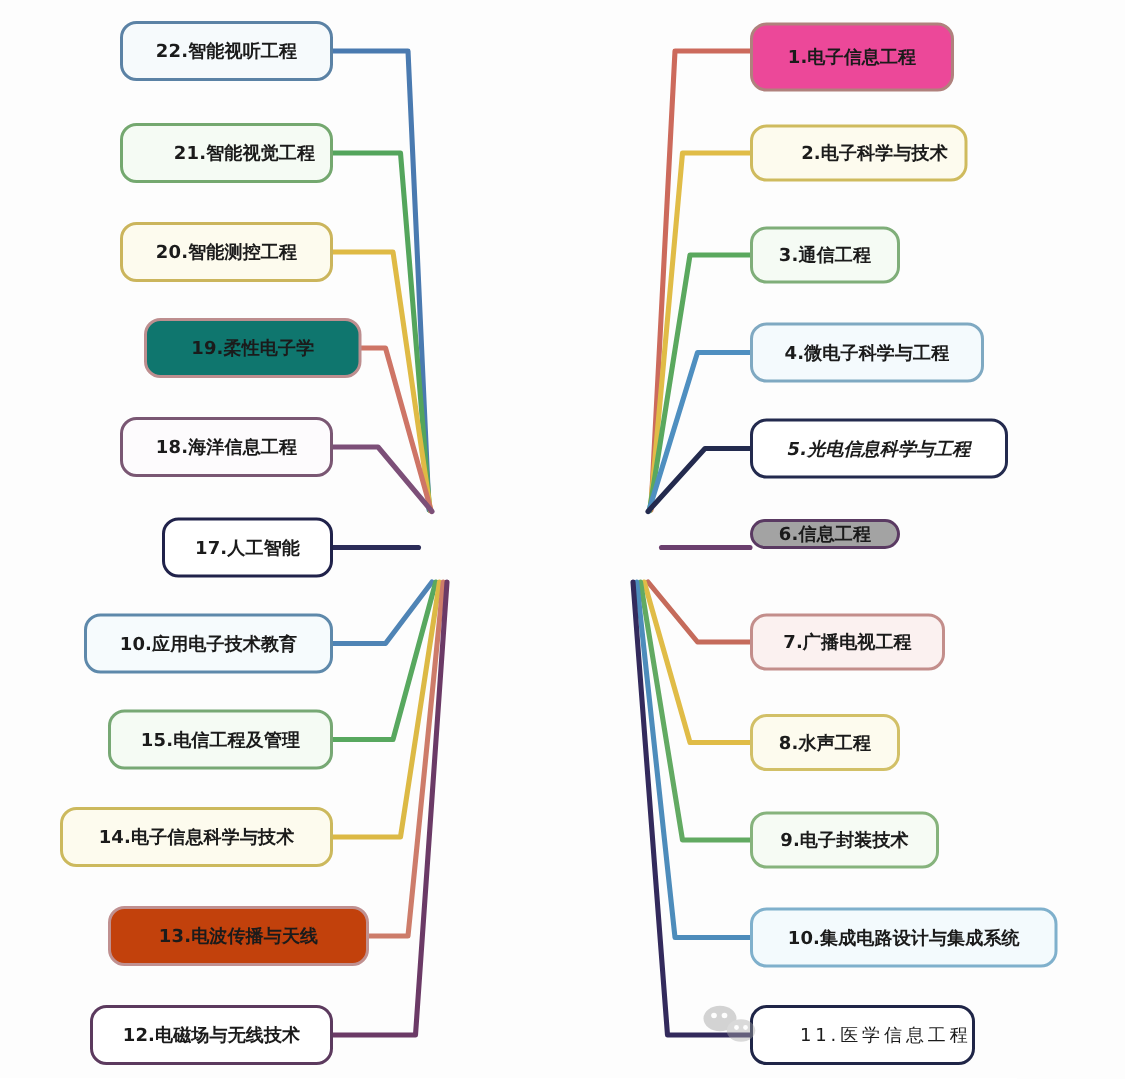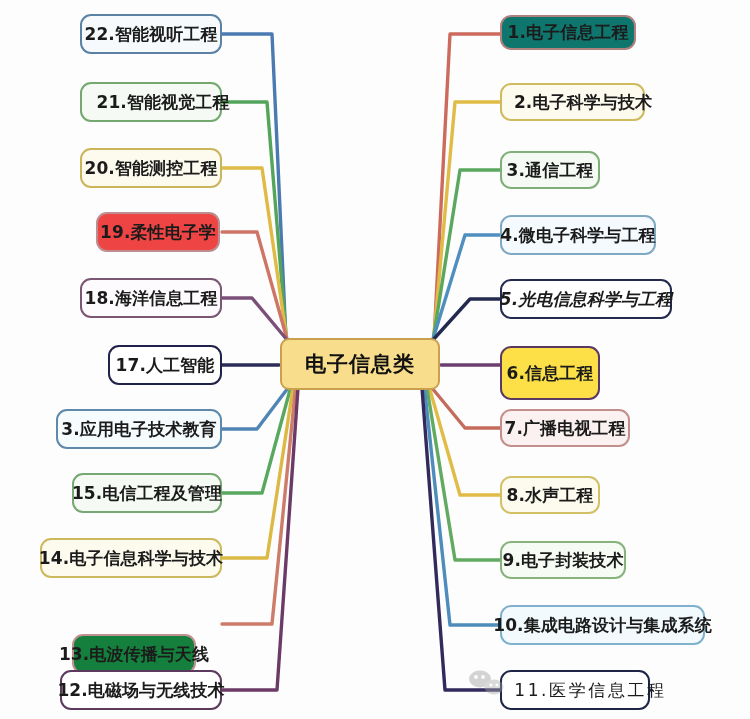--- a/index.html
+++ b/index.html
@@ -27,21 +27,21 @@
   }
   .node {
     position: absolute;
     box-sizing: border-box;
     display: flex;
     align-items: center;
     justify-content: center;
     border-style: solid;
     border-width: 2px;
     border-radius: 11px;
-    font-size: 17px;
+    font-size: 12px;
     font-weight: bold;
     color: #1b1b1b;
     letter-spacing: 0.1px;
     white-space: nowrap;
     z-index: 3;
   }
   .node.thick {
     border-width: 2.6px;
   }
   .node.spaced {
@@ -101,48 +101,47 @@
       <polyline points="222,232 257,232 287.5,340.75" fill="none" stroke="#ce7566" stroke-width="3.4" stroke-linecap="round" stroke-linejoin="round"></polyline>
       <polyline points="222,298 252,298 288,341" fill="none" stroke="#7c4f78" stroke-width="3.4" stroke-linecap="round" stroke-linejoin="round"></polyline>
       <polyline points="222,365 279,365" fill="none" stroke="#2b2c58" stroke-width="3.4" stroke-linecap="round" stroke-linejoin="round"></polyline>
       <polyline points="222,429 257,429 288,388" fill="none" stroke="#4f84b5" stroke-width="3.4" stroke-linecap="round" stroke-linejoin="round"></polyline>
       <polyline points="222,493 262,493 290.5,388" fill="none" stroke="#58a85f" stroke-width="3.4" stroke-linecap="round" stroke-linejoin="round"></polyline>
       <polyline points="222,558 267,558 293,388" fill="none" stroke="#dcb945" stroke-width="3.4" stroke-linecap="round" stroke-linejoin="round"></polyline>
       <polyline points="222,624 272,624 295.5,388" fill="none" stroke="#cd7c6a" stroke-width="3.4" stroke-linecap="round" stroke-linejoin="round"></polyline>
       <polyline points="222,690 277,690 298,388" fill="none" stroke="#6b3a66" stroke-width="3.4" stroke-linecap="round" stroke-linejoin="round"></polyline>
     </svg>
 
-  <div id="center-node">电子信息类</div>
 
   <svg id="watermark" viewBox="0 0 52 30">
     <ellipse cx="18" cy="11" rx="11" ry="8.5" fill="#9a9a9a"></ellipse>
     <circle cx="14" cy="9" r="1.9" fill="#fdfdfd"></circle>
     <circle cx="21" cy="9" r="1.9" fill="#fdfdfd"></circle>
     <ellipse cx="32" cy="19" rx="9.5" ry="7.5" fill="#a8a8a8"></ellipse>
     <circle cx="29" cy="17" r="1.6" fill="#fdfdfd"></circle>
     <circle cx="35" cy="17" r="1.6" fill="#fdfdfd"></circle>
   </svg>
 
   <div id="nodes-right">
-      <div class="node" style="left: 500px; top: 15px; width: 136px; height: 35px; background: #0f766e; border-color: rgb(176, 129, 125);">
+      <div class="node" style="left: 500px; top: 15px; width: 136px; height: 46px; background: #ec4899; border-color: rgb(176, 129, 125);">
         <span>1.电子信息工程</span>
       </div>
       <div class="node" style="left: 500px; top: 83px; width: 145px; height: 38px; background: rgb(253, 251, 238); border-color: rgb(207, 187, 94); padding-left: 21px;">
         <span>2.电子科学与技术</span>
       </div>
       <div class="node" style="left: 500px; top: 151px; width: 100px; height: 38px; background: rgb(245, 251, 244); border-color: rgb(127, 174, 121);">
         <span>3.通信工程</span>
       </div>
       <div class="node" style="left: 500px; top: 215px; width: 156px; height: 40px; background: rgb(244, 250, 253); border-color: rgb(127, 169, 194);">
         <span>4.微电子科学与工程</span>
       </div>
       <div class="node thick" style="left: 500px; top: 279px; width: 172px; height: 40px; background: rgb(255, 255, 255); border-color: rgb(35, 42, 78); font-style: italic;">
         <span>5.光电信息科学与工程</span>
       </div>
-      <div class="node thick" style="left: 500px; top: 346px; width: 100px; height: 54px; background: #fde047; border-color: rgb(90, 58, 98);">
+      <div class="node thick" style="left: 500px; top: 346px; width: 100px; height: 20px; background: #a3a3a3; border-color: rgb(90, 58, 98);">
         <span>6.信息工程</span>
       </div>
       <div class="node" style="left: 500px; top: 409px; width: 130px; height: 38px; background: rgb(251, 241, 240); border-color: rgb(195, 142, 139);">
         <span>7.广播电视工程</span>
       </div>
       <div class="node" style="left: 500px; top: 476px; width: 100px; height: 38px; background: rgb(253, 251, 238); border-color: rgb(210, 192, 103);">
         <span>8.水声工程</span>
       </div>
       <div class="node" style="left: 500px; top: 541px; width: 126px; height: 38px; background: rgb(246, 251, 244); border-color: rgb(134, 179, 124);">
         <span>9.电子封装技术</span>
@@ -157,39 +156,39 @@
   <div id="nodes-left">
       <div class="node" style="left: 80px; top: 14px; width: 142px; height: 40px; background: rgb(246, 250, 252); border-color: rgb(91, 130, 165);">
         <span>22.智能视听工程</span>
       </div>
       <div class="node" style="left: 80px; top: 82px; width: 142px; height: 40px; background: rgb(245, 251, 244); border-color: rgb(116, 168, 111); padding-left: 24px;">
         <span>21.智能视觉工程</span>
       </div>
       <div class="node" style="left: 80px; top: 148px; width: 142px; height: 40px; background: rgb(253, 251, 238); border-color: rgb(203, 181, 92);">
         <span>20.智能测控工程</span>
       </div>
-      <div class="node" style="left: 96px; top: 212px; width: 124px; height: 40px; background: #ef4444; border-color: rgb(189, 142, 143);">
+      <div class="node" style="left: 96px; top: 212px; width: 145px; height: 40px; background: #0f766e; border-color: rgb(189, 142, 143);">
         <span>19.柔性电子学</span>
       </div>
       <div class="node" style="left: 80px; top: 278px; width: 142px; height: 40px; background: rgb(253, 251, 253); border-color: rgb(122, 87, 115);">
         <span>18.海洋信息工程</span>
       </div>
       <div class="node thick" style="left: 108px; top: 345px; width: 114px; height: 40px; background: rgb(255, 255, 255); border-color: rgb(32, 34, 74);">
         <span>17.人工智能</span>
       </div>
       <div class="node" style="left: 56px; top: 409px; width: 166px; height: 40px; background: rgb(246, 251, 253); border-color: rgb(94, 137, 171);">
-        <span>3.应用电子技术教育</span>
+        <span>10.应用电子技术教育</span>
       </div>
       <div class="node" style="left: 72px; top: 473px; width: 150px; height: 40px; background: rgb(245, 251, 244); border-color: rgb(119, 168, 116);">
         <span>15.电信工程及管理</span>
       </div>
       <div class="node" style="left: 40px; top: 538px; width: 182px; height: 40px; background: rgb(253, 251, 238); border-color: rgb(204, 185, 93);">
         <span>14.电子信息科学与技术</span>
       </div>
-      <div class="node" style="left: 72px; top: 604px; width: 124px; height: 40px; background: #15803d; border-color: rgb(192, 144, 144); margin-top: 30px;">
+      <div class="node" style="left: 72px; top: 604px; width: 174px; height: 40px; background: #c2410c; border-color: rgb(192, 144, 144);">
         <span>13.电波传播与天线</span>
       </div>
       <div class="node thick" style="left: 60px; top: 670px; width: 162px; height: 40px; background: rgb(255, 255, 255); border-color: rgb(92, 58, 94);">
         <span>12.电磁场与无线技术</span>
       </div>
     </div>
 
 </div>
 
 </body></html>

